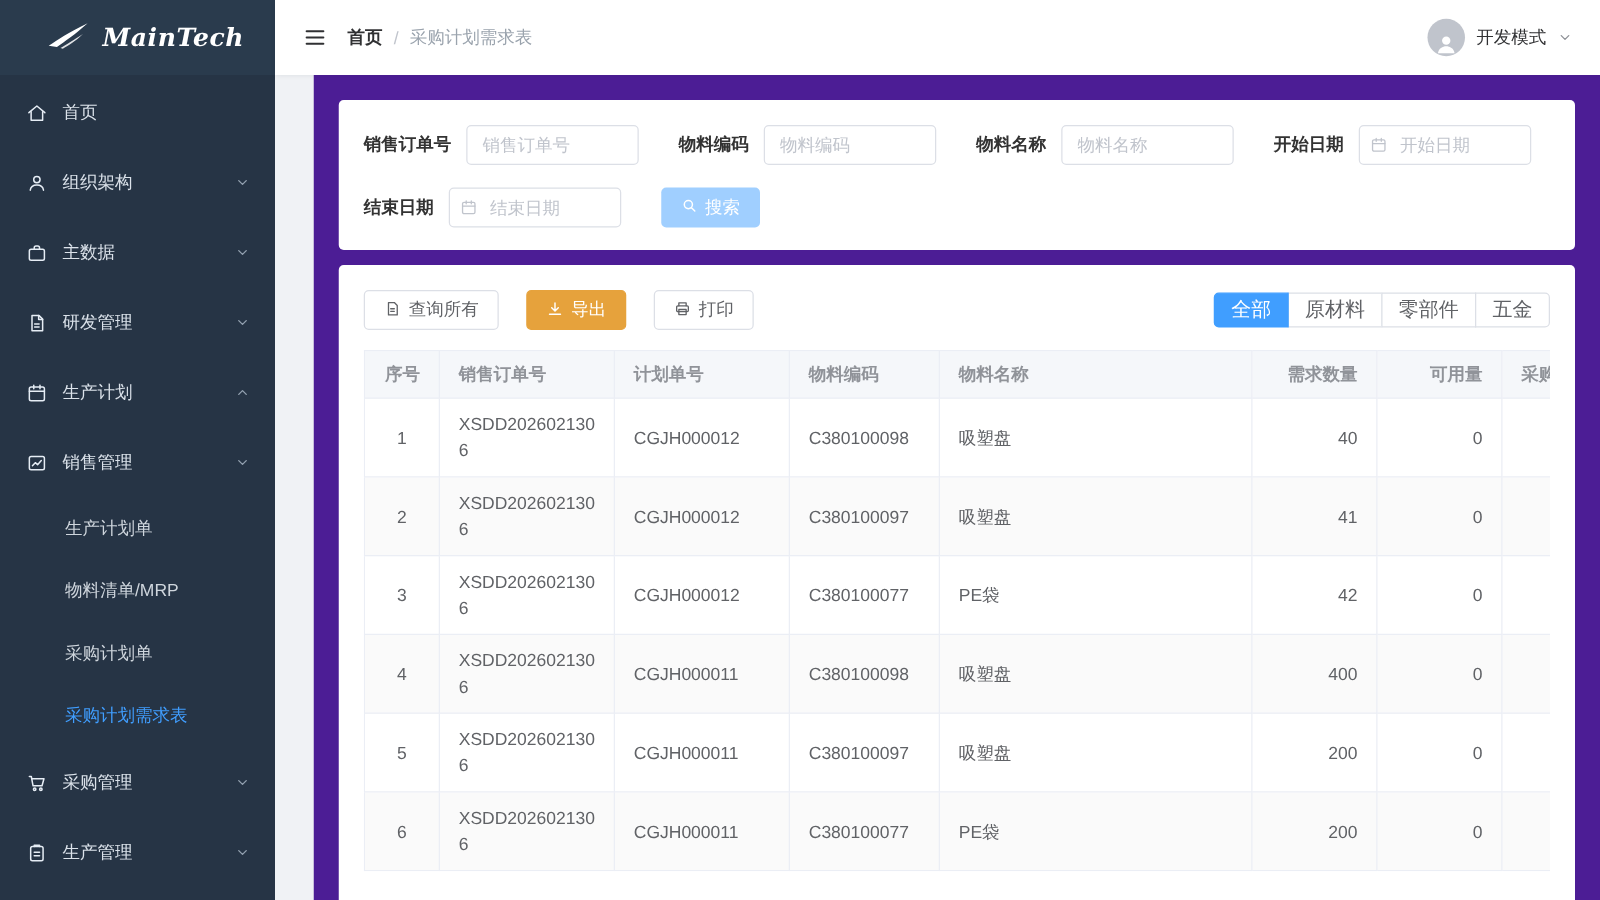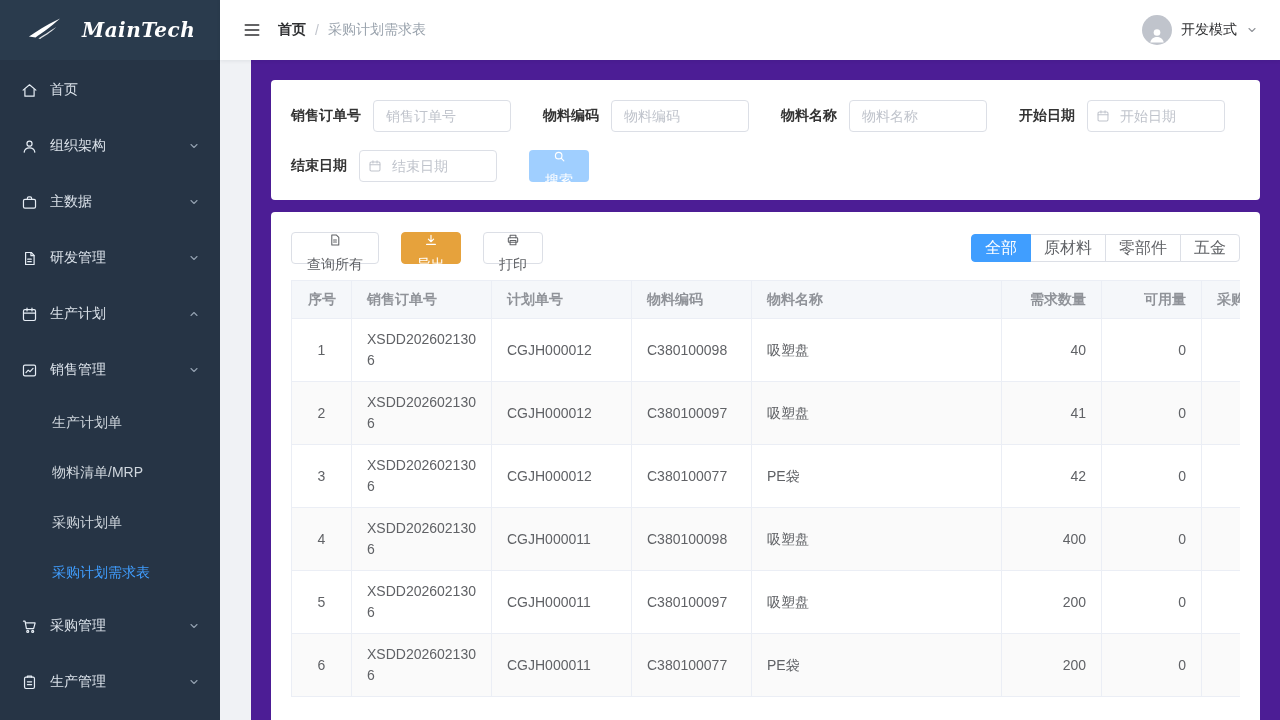--- a/index.html
+++ b/index.html
@@ -2,21 +2,21 @@
 <html><head>
 <meta charset="utf-8">
 <style>
   * { margin:0; padding:0; box-sizing:border-box; }
   html,body { width:1280px; height:720px; overflow:hidden; }
   body { font-family:"Liberation Sans","DejaVu Sans",sans-serif; font-size:14px; color:#303133; background:#f0f2f5; }
   .app { display:flex; width:1280px; height:720px; }
 
   
   .sidebar { width:220px; flex-shrink:0; background:#263445; height:720px; overflow:hidden; }
-  .logo { height:60px; display:flex; align-items:center; gap:20px; padding-left:28px; background:#2a3b4d; }
+  .logo { height:60px; display:flex; align-items:center; gap:10px; padding-left:38px; background:#2a3b4d; }
   .logo-text { color:#fff; font-family:"DejaVu Serif","Liberation Serif",serif; font-style:italic; font-weight:bold; font-size:20px; letter-spacing:.5px; }
   .menu { padding-top:2px; }
   .menu-item { height:56px; display:flex; align-items:center; gap:12px; padding:0 20px; color:#dbe2ea; cursor:pointer; }
   .menu-item .mi-icon { width:18px; height:18px; display:flex; align-items:center; justify-content:center; color:#e6edf5; }
   .menu-item .mi-label { flex:1; }
   .mi-arrow { color:#93a1b0; display:flex; }
   .mi-arrow.up svg { transform:rotate(180deg); }
   .submenu-item { height:50px; display:flex; align-items:center; padding-left:52px; color:#cfd6dd; cursor:pointer; }
   .submenu-item.active { color:#409eff; }
 
@@ -40,26 +40,26 @@
   .filter-card { padding:20px 20px 18px 20px; }
   .filter-row { display:flex; align-items:center; }
   .filter-row + .filter-row { margin-top:18px; }
   .field { display:flex; align-items:center; margin-right:32px; }
   .f-label { font-weight:bold; color:#333; margin-right:12px; white-space:nowrap; }
   .f-input { width:138px; height:32px; border:1px solid #dcdfe6; border-radius:4px; padding:0 12px; font-size:14px; color:#606266; outline:none; font-family:inherit; }
   .f-input::placeholder { color:#c0c4cc; }
   .date-wrap { position:relative; }
   .date-wrap .f-input { padding-left:32px; }
   .cal-icon { position:absolute; left:9px; top:9px; color:#c0c4cc; display:flex; pointer-events:none; }
-  .btn-search { height:32px; display:inline-flex; align-items:center; gap:6px; padding:0 16px; background:#a0cfff; color:#fff; border:none; border-radius:4px; font-size:14px; cursor:pointer; font-family:inherit;flex-direction:column; }
+  .btn-search { height:32px; display:inline-flex; align-items:center; gap:6px; padding:0 16px; background:#a0cfff; color:#fff; border:none; border-radius:4px; font-size:14px; cursor:pointer; font-family:inherit; }
 
   
   .table-card { margin-top:12px; padding:20px 20px 46px 20px; }
   .toolbar { display:flex; align-items:center; margin-bottom:16px; }
-  .btn { height:32px; display:inline-flex; align-items:center; gap:6px; padding:0 15px; border:1px solid #dcdfe6; border-radius:4px; background:#fff; color:#606266; font-size:14px; cursor:pointer; margin-right:22px; font-family:inherit;flex-direction:column; }
+  .btn { height:32px; display:inline-flex; align-items:center; gap:6px; padding:0 15px; border:1px solid #dcdfe6; border-radius:4px; background:#fff; color:#606266; font-size:14px; cursor:pointer; margin-right:22px; font-family:inherit; }
   .btn-export { background:#e6a23c; border-color:#e6a23c; color:#fff; }
   .seg { margin-left:auto; display:flex; }
   .seg-btn { height:28px; padding:0 13px; font-size:16px; border:1px solid #dcdfe6; background:#fff; color:#606266; display:flex; align-items:center; margin-left:-1px; cursor:pointer; position:relative; font-family:inherit; white-space:nowrap; }
   .seg-btn:first-child { border-radius:4px 0 0 4px; margin-left:0; }
   .seg-btn:last-child { border-radius:0 4px 4px 0; }
   .seg-btn.active { background:#409eff; border-color:#409eff; color:#fff; z-index:1; }
 
   .table-wrap { overflow:hidden; }
   table { border-collapse:collapse; table-layout:fixed; width:995px; font-size:14px; color:#606266; }
   th,td { border:1px solid #ebeef5; padding:8px 15px; text-align:left; word-break:break-all; line-height:21px; }

